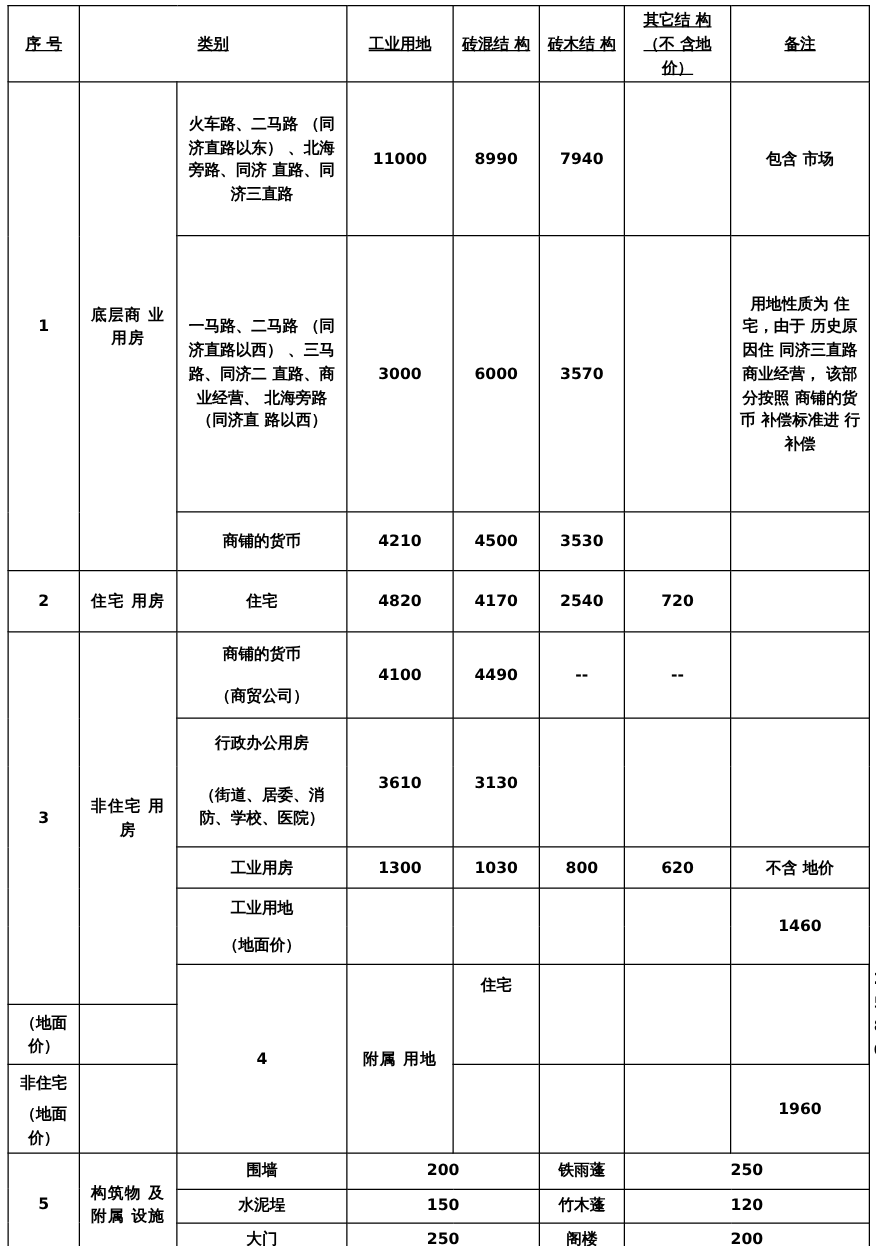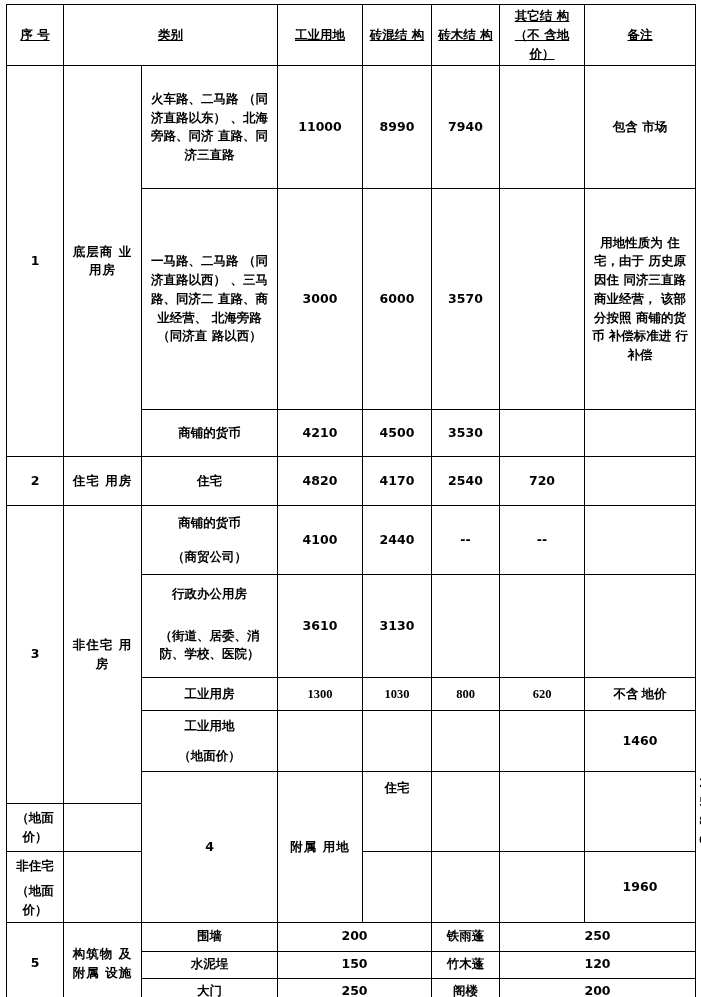--- a/index.html
+++ b/index.html
@@ -55,21 +55,20 @@
     padding: 8px 6px;
   }
   .remark {
     font-size: 12px;
     line-height: 1.55;
     padding: 6px 4px;
   }
   .small-row td {
     padding: 1px 3px;
     line-height: 1.45;
-    font-family: Liberation Serif, serif;
   }
   .tight td {
     padding: 0px 3px;
     line-height: 1.4;
   }
   .vgroup {
     font-size: 13px;
     line-height: 1.8;
     letter-spacing: 1px;
   }
@@ -138,21 +137,21 @@
       <td class="num">2540</td>
       <td class="num">720</td>
       <td class="remark blank"></td>
     </tr>
 
     <tr>
       <td class="num" rowspan="8">3</td>
       <td class="vgroup" rowspan="8">非住宅 用房</td>
       <td class="cat" style="height:30px;border-bottom:none">商铺的货币</td>
       <td class="num" rowspan="2">4100</td>
-      <td class="num" rowspan="2">2440</td>
+      <td class="num" rowspan="2">4490</td>
       <td class="num" rowspan="2">--</td>
       <td class="num" rowspan="2">--</td>
       <td class="remark blank" rowspan="2"></td>
     </tr>
     <tr>
       <td class="cat" style="height:30px;border-top:none">（商贸公司）</td>
     </tr>
 
     <tr>
       <td class="cat" style="height:34px;border-bottom:none">行政办公用房</td>

